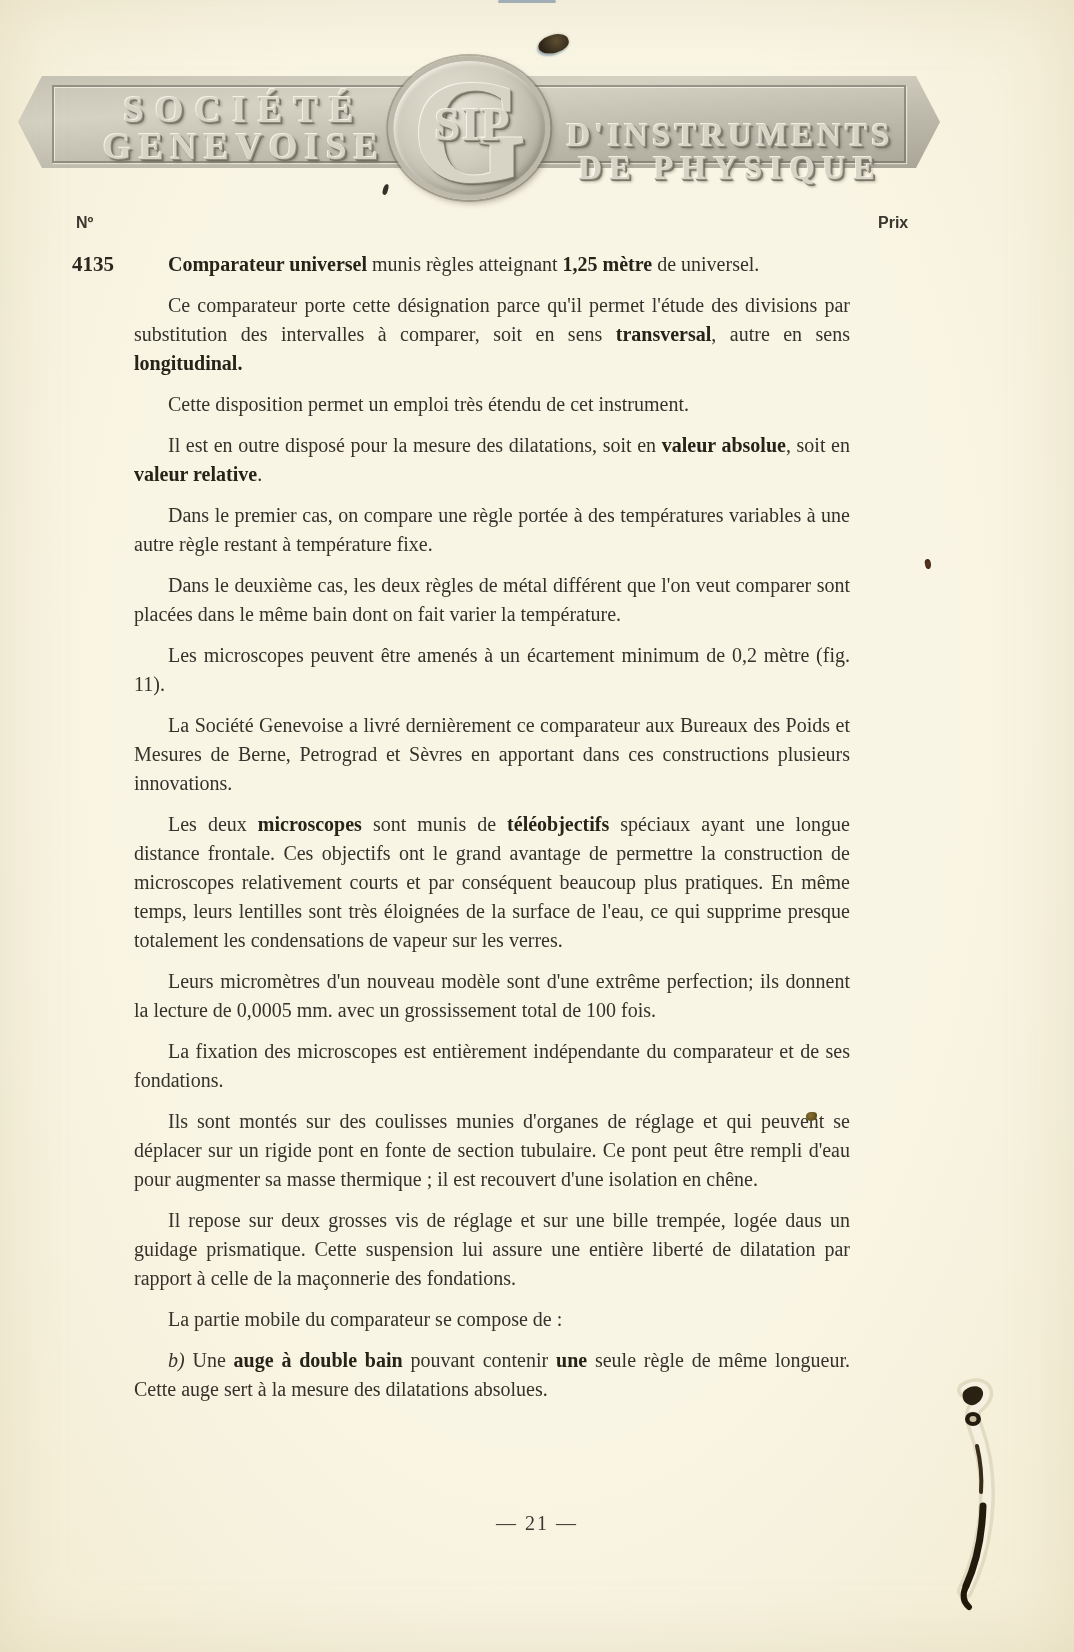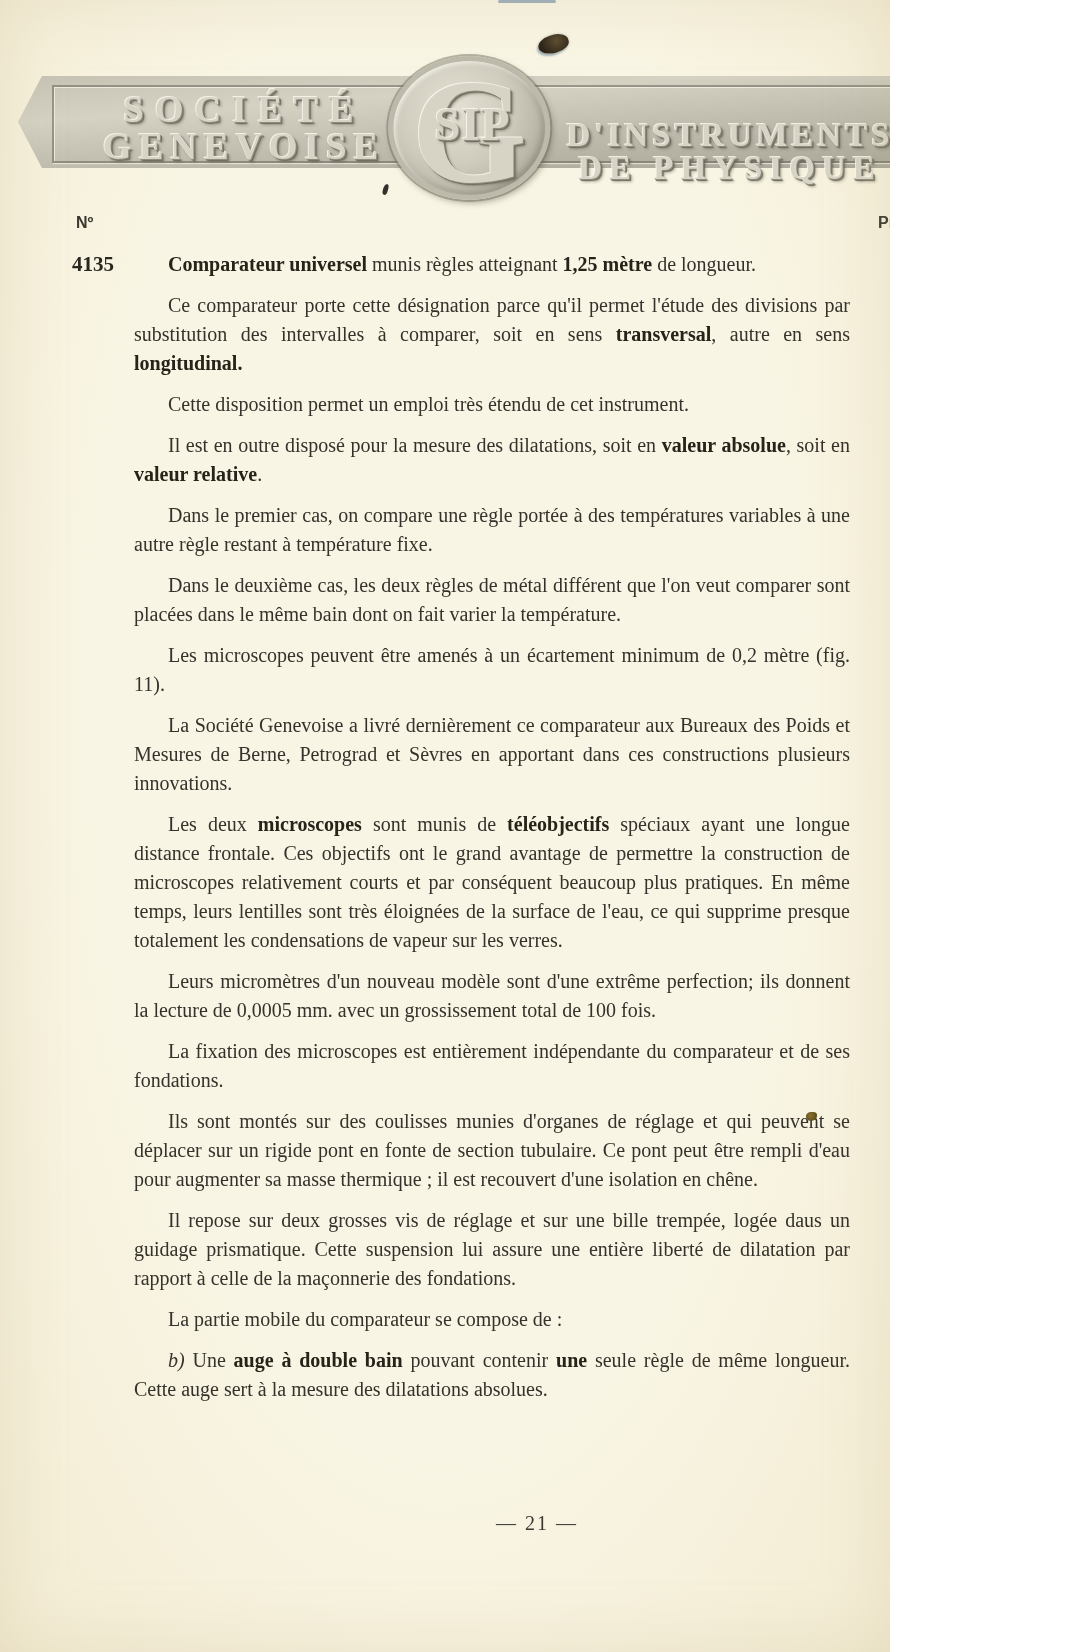--- a/index.html
+++ b/index.html
@@ -1,17 +1,17 @@
 <!DOCTYPE html>
 <html><head>
 <meta charset="utf-8">
 <style>
   html,body{margin:0;padding:0;}
   .page{
-    position:relative; width:890px; height:1652px; overflow:hidden;
+    position:relative; width:1074px; height:1652px; overflow:hidden;
     background: radial-gradient(ellipse at 50% 42%, #f9f5e4 55%, #f3ecd3 100%);
     font-family:"Liberation Serif", serif;
   }
   .page::after{
     content:""; position:absolute; inset:0; pointer-events:none;
     box-shadow: inset 0 0 70px rgba(185,170,125,.22);
   }
 
   
   .banner{ position:absolute; left:18px; top:56px; width:922px; height:136px; }
@@ -128,21 +128,21 @@
     <div class="banner-right">
       <div class="emboss l1">D'INSTRUMENTS</div>
       <div class="emboss l2">DE PHYSIQUE</div>
     </div>
   </div>
 
   <div id="label-no" class="col-label">Nº</div>
   <div id="label-prix" class="col-label">Prix</div>
 
   <div class="body-text">
-      <p class="para"><span class="item-number">4135</span><span class="b">Comparateur universel</span><span> munis règles atteignant </span><span class="b">1,25 mètre</span><span> de longueur.</span></p>
+      <p class="para"><span class="item-number">4135</span><span class="b">Comparateur universel</span><span> munis règles atteignant </span><span class="b">1,25 mètre</span><span> de universel.</span></p>
       <p class="para"><span>Ce comparateur porte cette désignation parce qu'il permet l'étude des divisions par substitution des intervalles à comparer, soit en sens </span><span class="b">transversal</span><span>, autre en sens </span><span class="b">longitudinal.</span></p>
       <p class="para"><span>Cette disposition permet un emploi très étendu de cet instrument.</span></p>
       <p class="para"><span>Il est en outre disposé pour la mesure des dilatations, soit en </span><span class="b">valeur absolue</span><span>, soit en </span><span class="b">valeur relative</span><span>.</span></p>
       <p class="para"><span>Dans le premier cas, on compare une règle portée à des températures variables à une autre règle restant à température fixe.</span></p>
       <p class="para"><span>Dans le deuxième cas, les deux règles de métal différent que l'on veut comparer sont placées dans le même bain dont on fait varier la température.</span></p>
       <p class="para gap"><span>Les microscopes peuvent être amenés à un écartement minimum de 0,2 mètre (fig. 11).</span></p>
       <p class="para"><span>La Société Genevoise a livré dernièrement ce comparateur aux Bureaux des Poids et Mesures de Berne, Petrograd et Sèvres en apportant dans ces constructions plusieurs innovations.</span></p>
       <p class="para gap"><span>Les deux </span><span class="b">microscopes</span><span> sont munis de </span><span class="b">téléobjectifs</span><span> spéciaux ayant une longue distance frontale. Ces objectifs ont le grand avantage de permettre la construction de microscopes relativement courts et par conséquent beaucoup plus pratiques. En même temps, leurs lentilles sont très éloignées de la surface de l'eau, ce qui supprime presque totalement les condensations de vapeur sur les verres.</span></p>
       <p class="para gap"><span>Leurs micromètres d'un nouveau modèle sont d'une extrême perfection; ils donnent la lecture de 0,0005 mm. avec un grossissement total de 100 fois.</span></p>
       <p class="para gap"><span>La fixation des microscopes est entièrement indépendante du comparateur et de ses fondations.</span></p>

